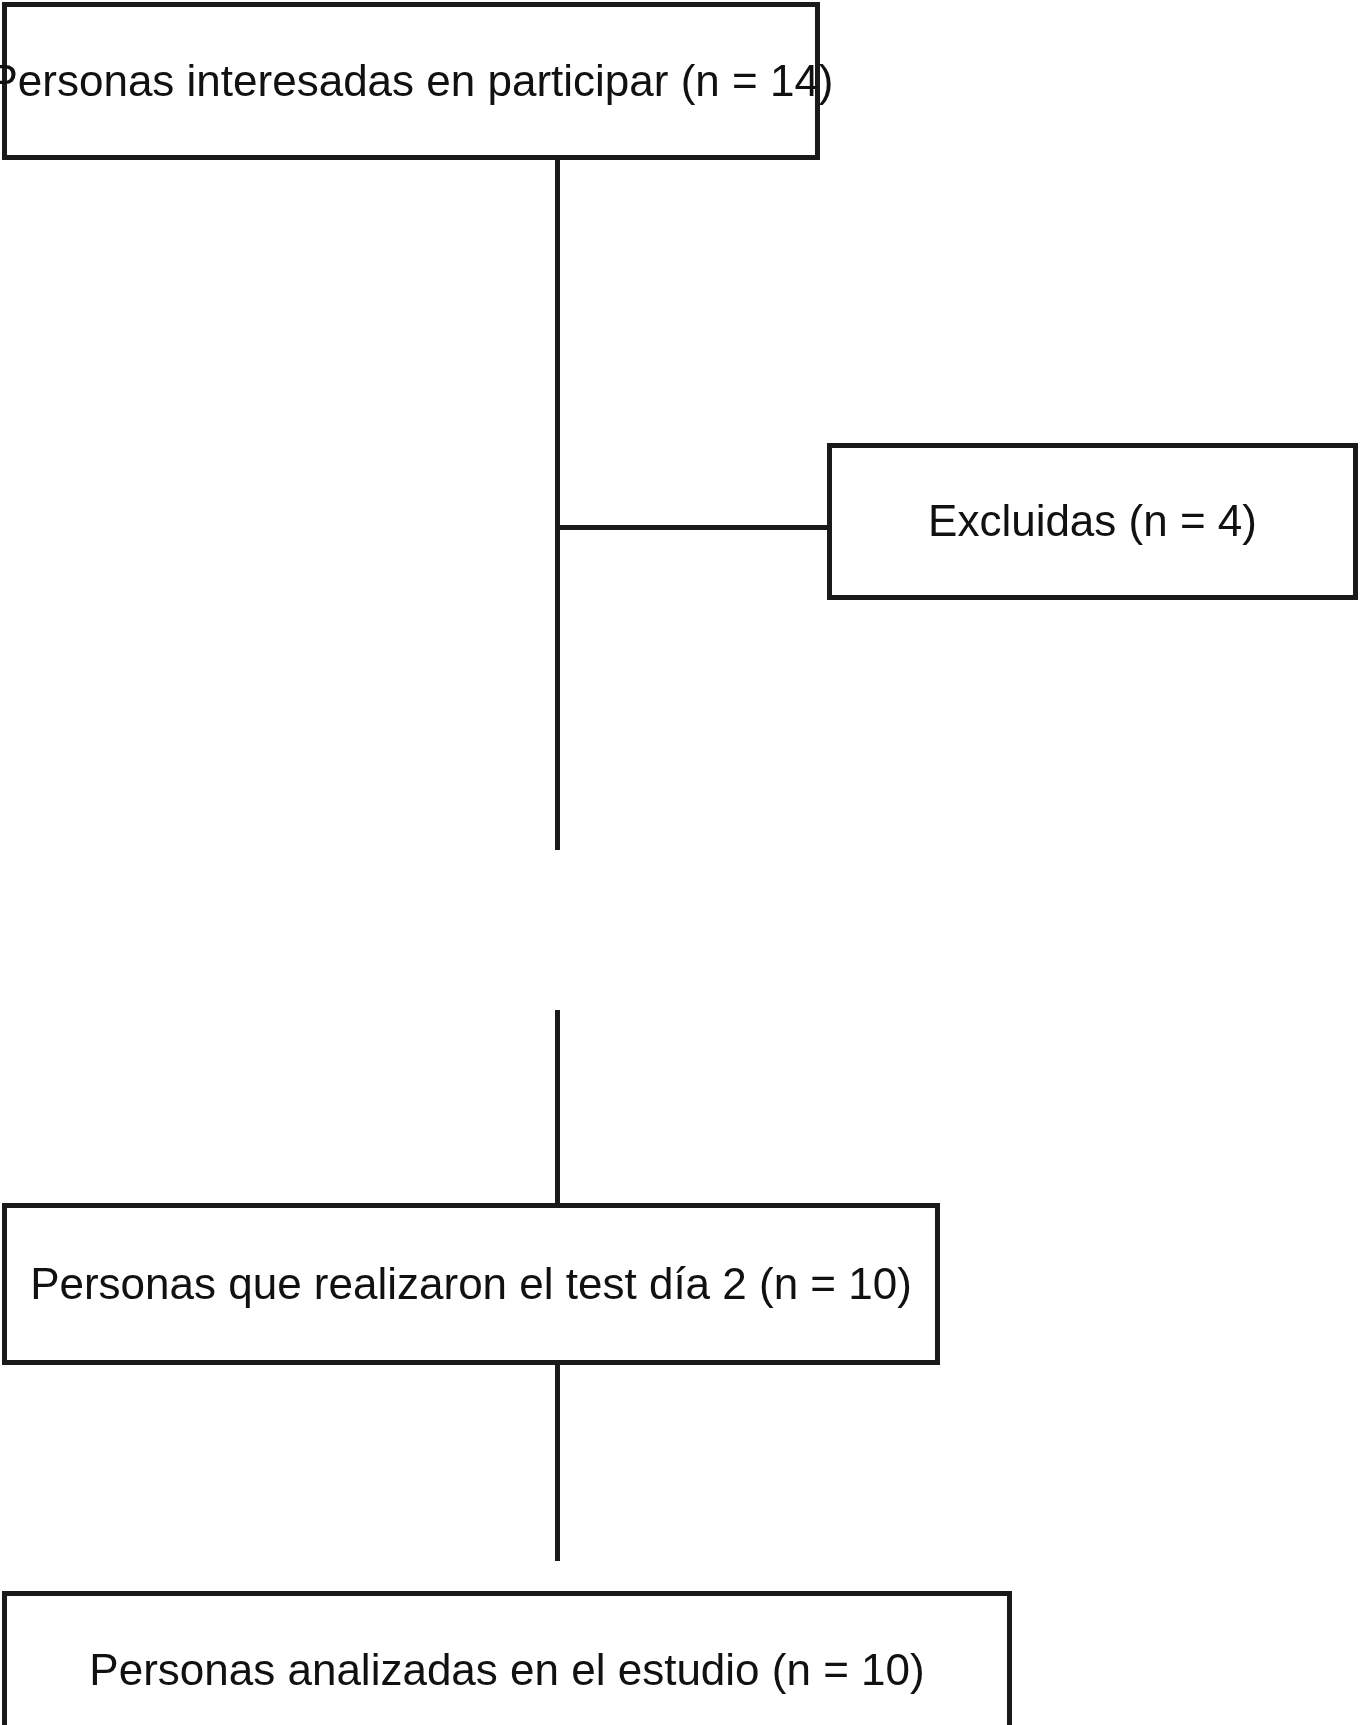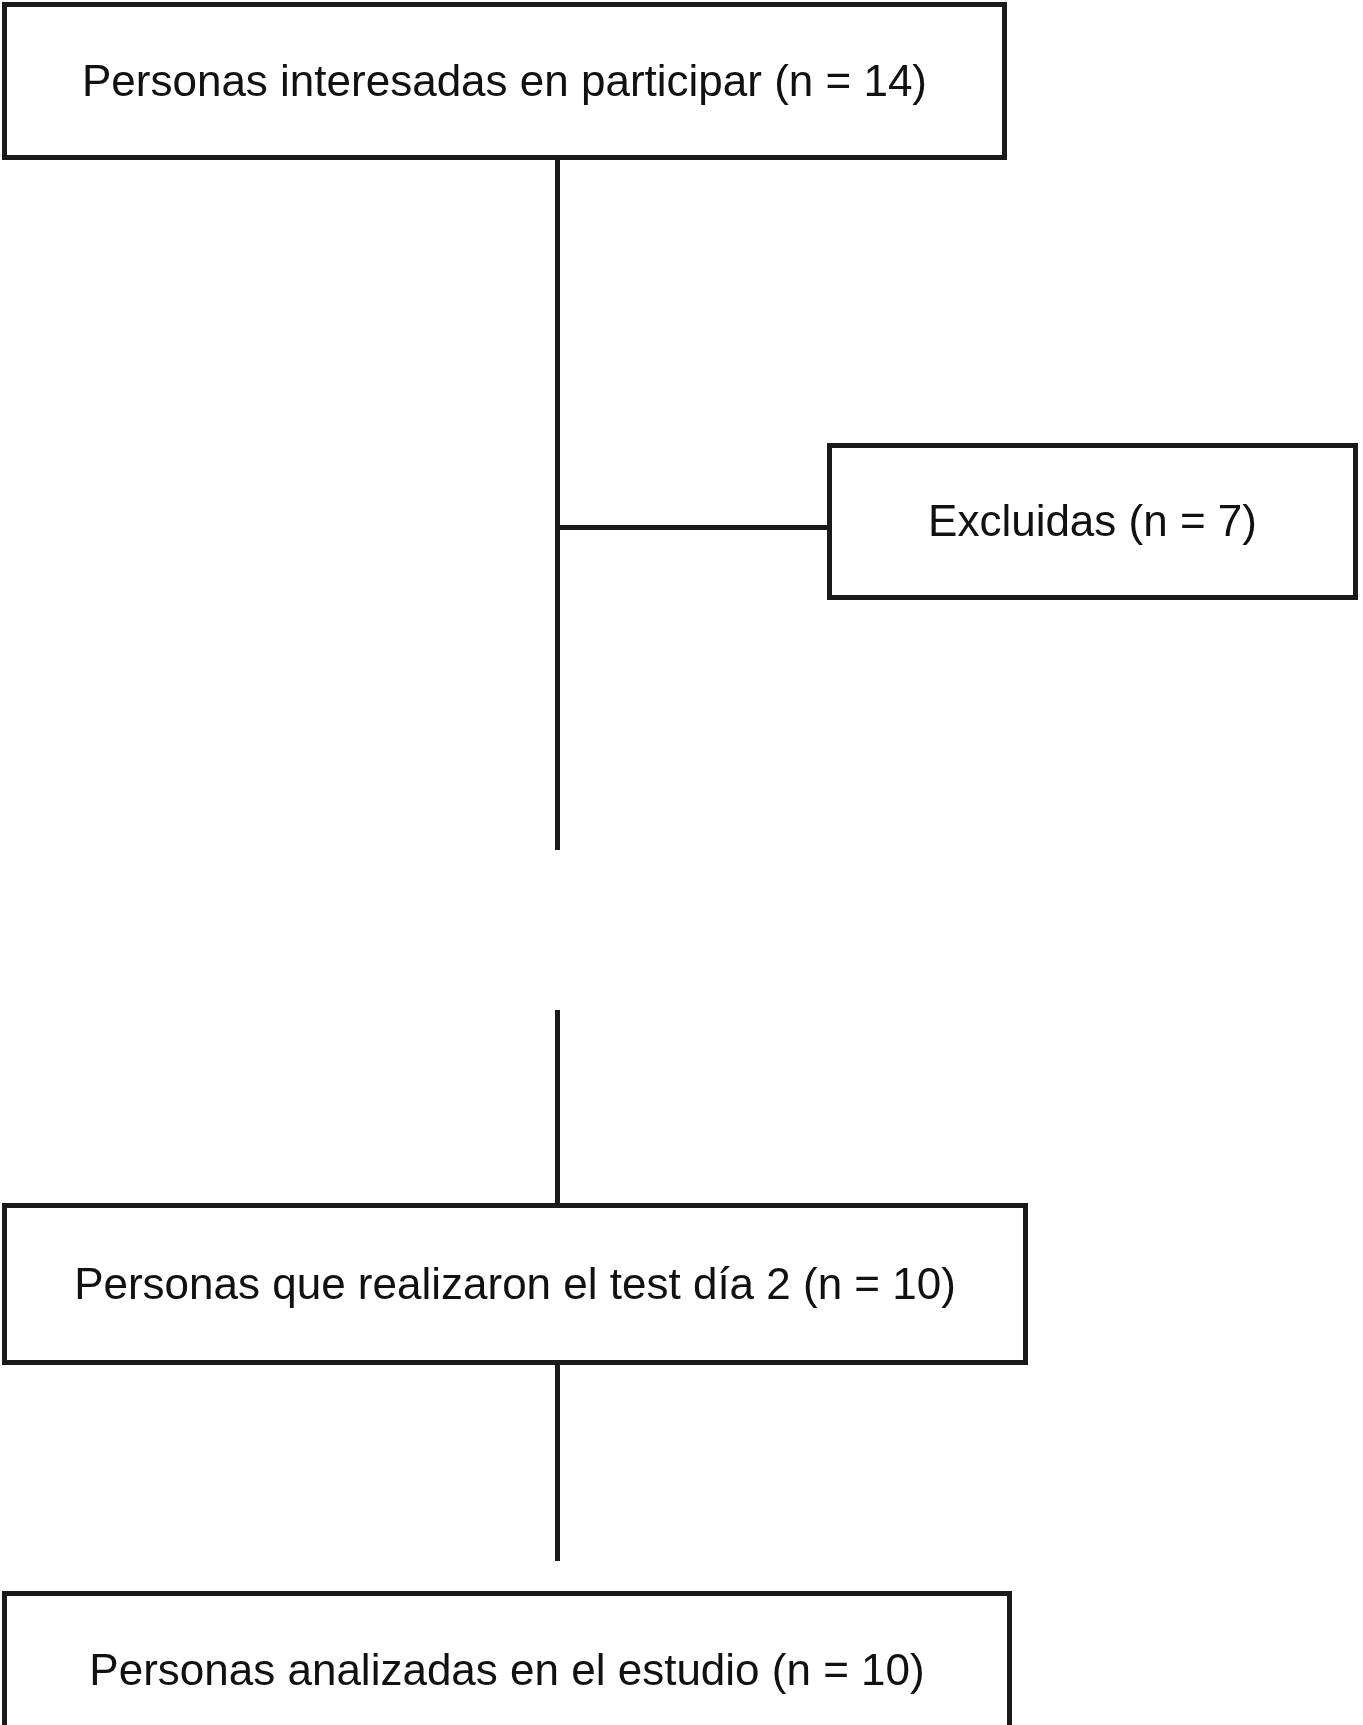--- a/index.html
+++ b/index.html
@@ -37,24 +37,24 @@
   }
   .connector {
     position: absolute;
     background: #1a1a1a;
     z-index: 1;
   }
   .connector-v { width: 5px; }
   .connector-h { height: 5px; }
 
   
-  #box-interested   { left: 2px;   top: 2px;    width: 1005px; height: 158px; justify-content: center; }
+  #box-interested   { left: 2px;   top: 2px;    width: 818px; height: 158px; justify-content: center; }
   #box-excluded     { left: 827px; top: 443px;  width: 531px;  height: 157px; }
   #box-test-day1    { left: 2px;   top: 848px;  width: 1010px; height: 164px; }
-  #box-test-day2    { left: 2px;   top: 1203px; width: 1026px; height: 162px; }
+  #box-test-day2    { left: 2px;   top: 1203px; width: 938px; height: 162px; }
   #box-analyzed     { left: 2px;   top: 1559px; width: 1010px; height: 158px; margin-top: 32px; }
 
   
   #trunk-1 { left: 555px; top: 158px;  height: 692px; }
   #trunk-2 { left: 555px; top: 1010px; height: 195px; }
   #trunk-3 { left: 555px; top: 1363px; height: 198px; }
   #branch-excluded { left: 555px; top: 525px; width: 274px; }
 </style>
 </head>
 <body>
@@ -67,21 +67,21 @@
 
   <div class="connector connector-v" id="trunk-2"></div>
 
   <div class="connector connector-v" id="trunk-3"></div>
 
   <div class="node-box" id="box-interested">
     <span class="node-label">Personas interesadas en participar (n = 14)</span>
   </div>
 
   <div class="node-box" id="box-excluded">
-    <span class="node-label">Excluidas (n = 7)</span>
+    <span class="node-label">Excluidas (n = 4)</span>
   </div>
 
 
   <div class="node-box" id="box-test-day2">
     <span class="node-label">Personas que realizaron el test día 2 (n = 10)</span>
   </div>
 
   <div class="node-box" id="box-analyzed">
     <span class="node-label">Personas analizadas en el estudio (n = 10)</span>
   </div>

